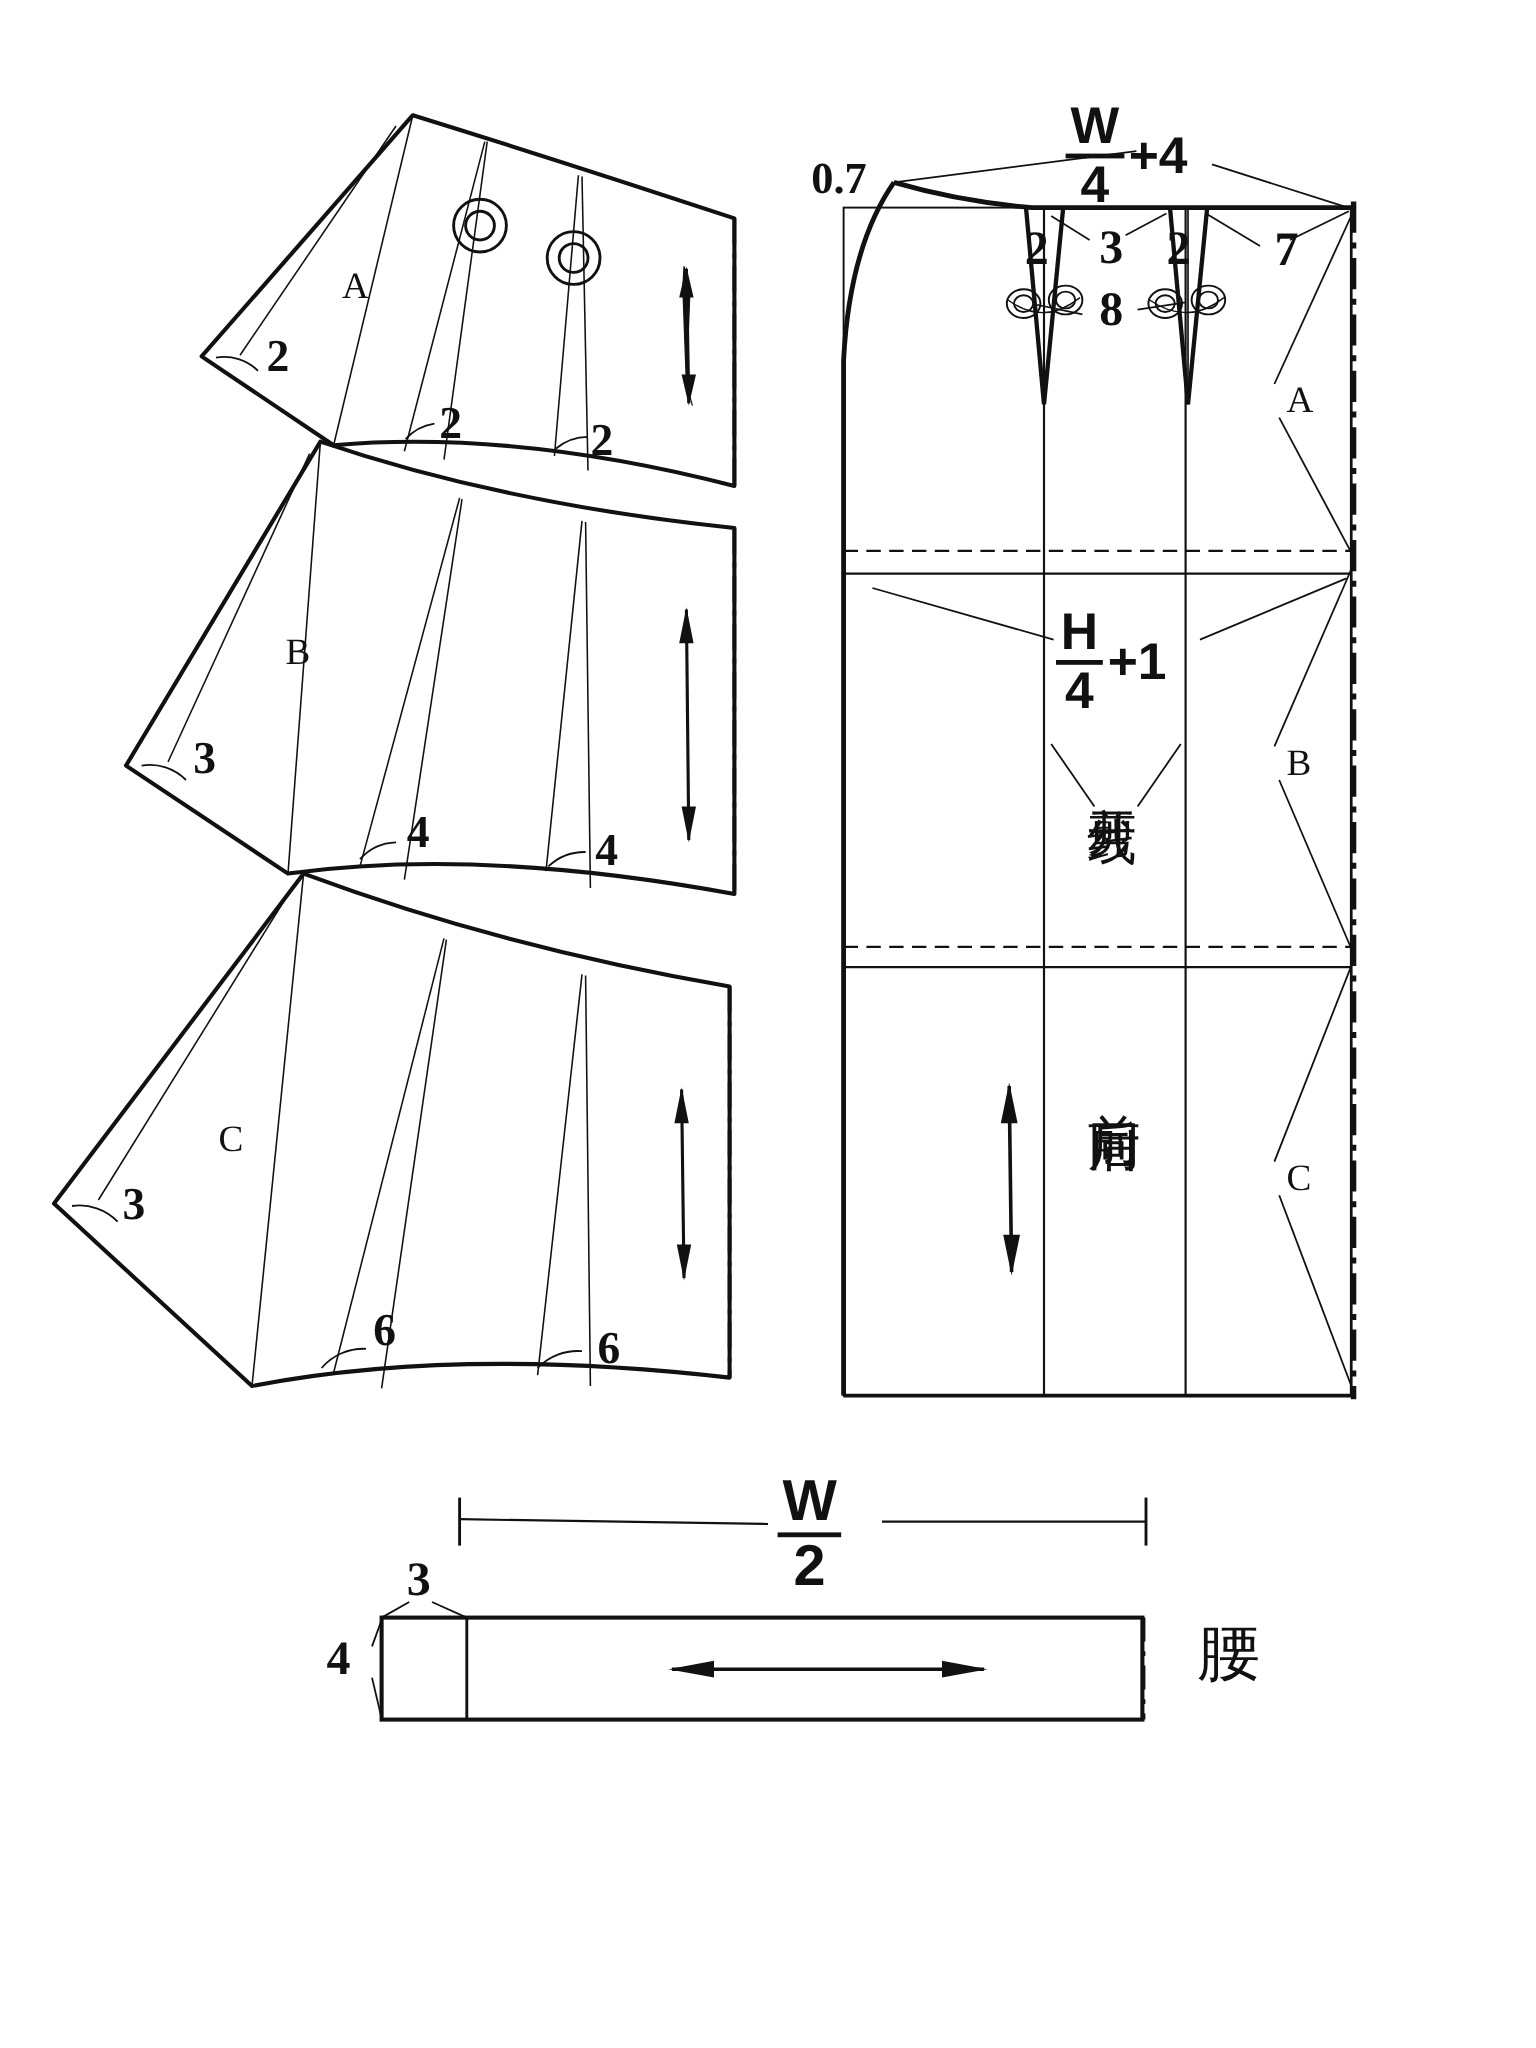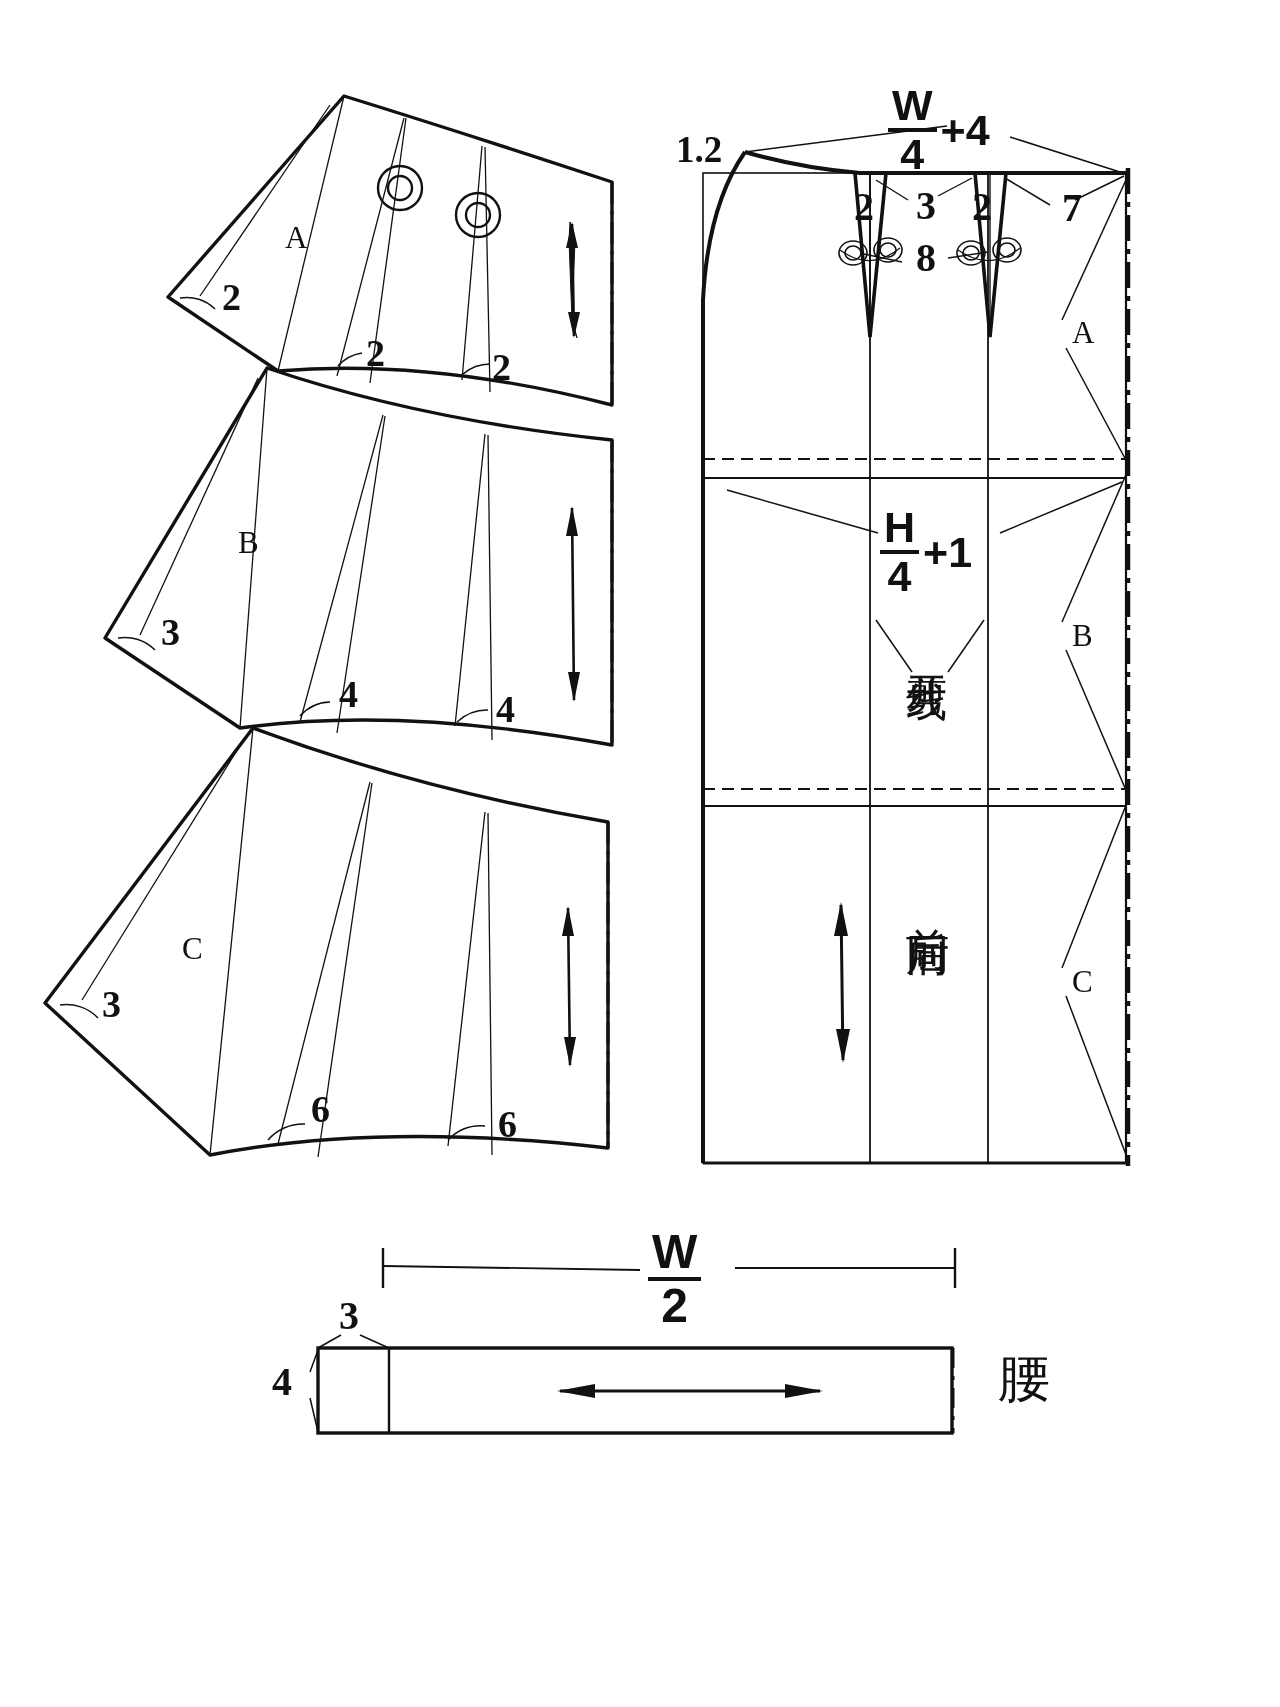--- a/index.html
+++ b/index.html
@@ -200,21 +200,21 @@
   <div class="lbl serifit" style="left:238px;top:527px;font-size:31px;">B</div>
   <div class="lbl num" style="left:161px;top:613px;font-size:38px;">3</div>
   <div class="lbl num" style="left:339px;top:675px;font-size:38px;">4</div>
   <div class="lbl num" style="left:496px;top:690px;font-size:38px;">4</div>
 
   <div class="lbl serifit" style="left:182px;top:933px;font-size:31px;">C</div>
   <div class="lbl num" style="left:102px;top:985px;font-size:38px;">3</div>
   <div class="lbl num" style="left:311px;top:1090px;font-size:38px;">6</div>
   <div class="lbl num" style="left:498px;top:1105px;font-size:38px;">6</div>
 
-  <div class="lbl num" style="left:676px;top:131px;font-size:37px;">1.2</div>
+  <div class="lbl num" style="left:676px;top:131px;font-size:37px;">0.7</div>
 
   <div class="lbl fracwrap" style="left:888px;top:84px;font-size:43px;">
     <span class="frac sans">
       <span class="top">W</span>
       <span class="bar"></span>
       <span class="bot">4</span>
     </span>
     <span class="sans" style="margin-left:4px;">+4</span>
   </div>
 

